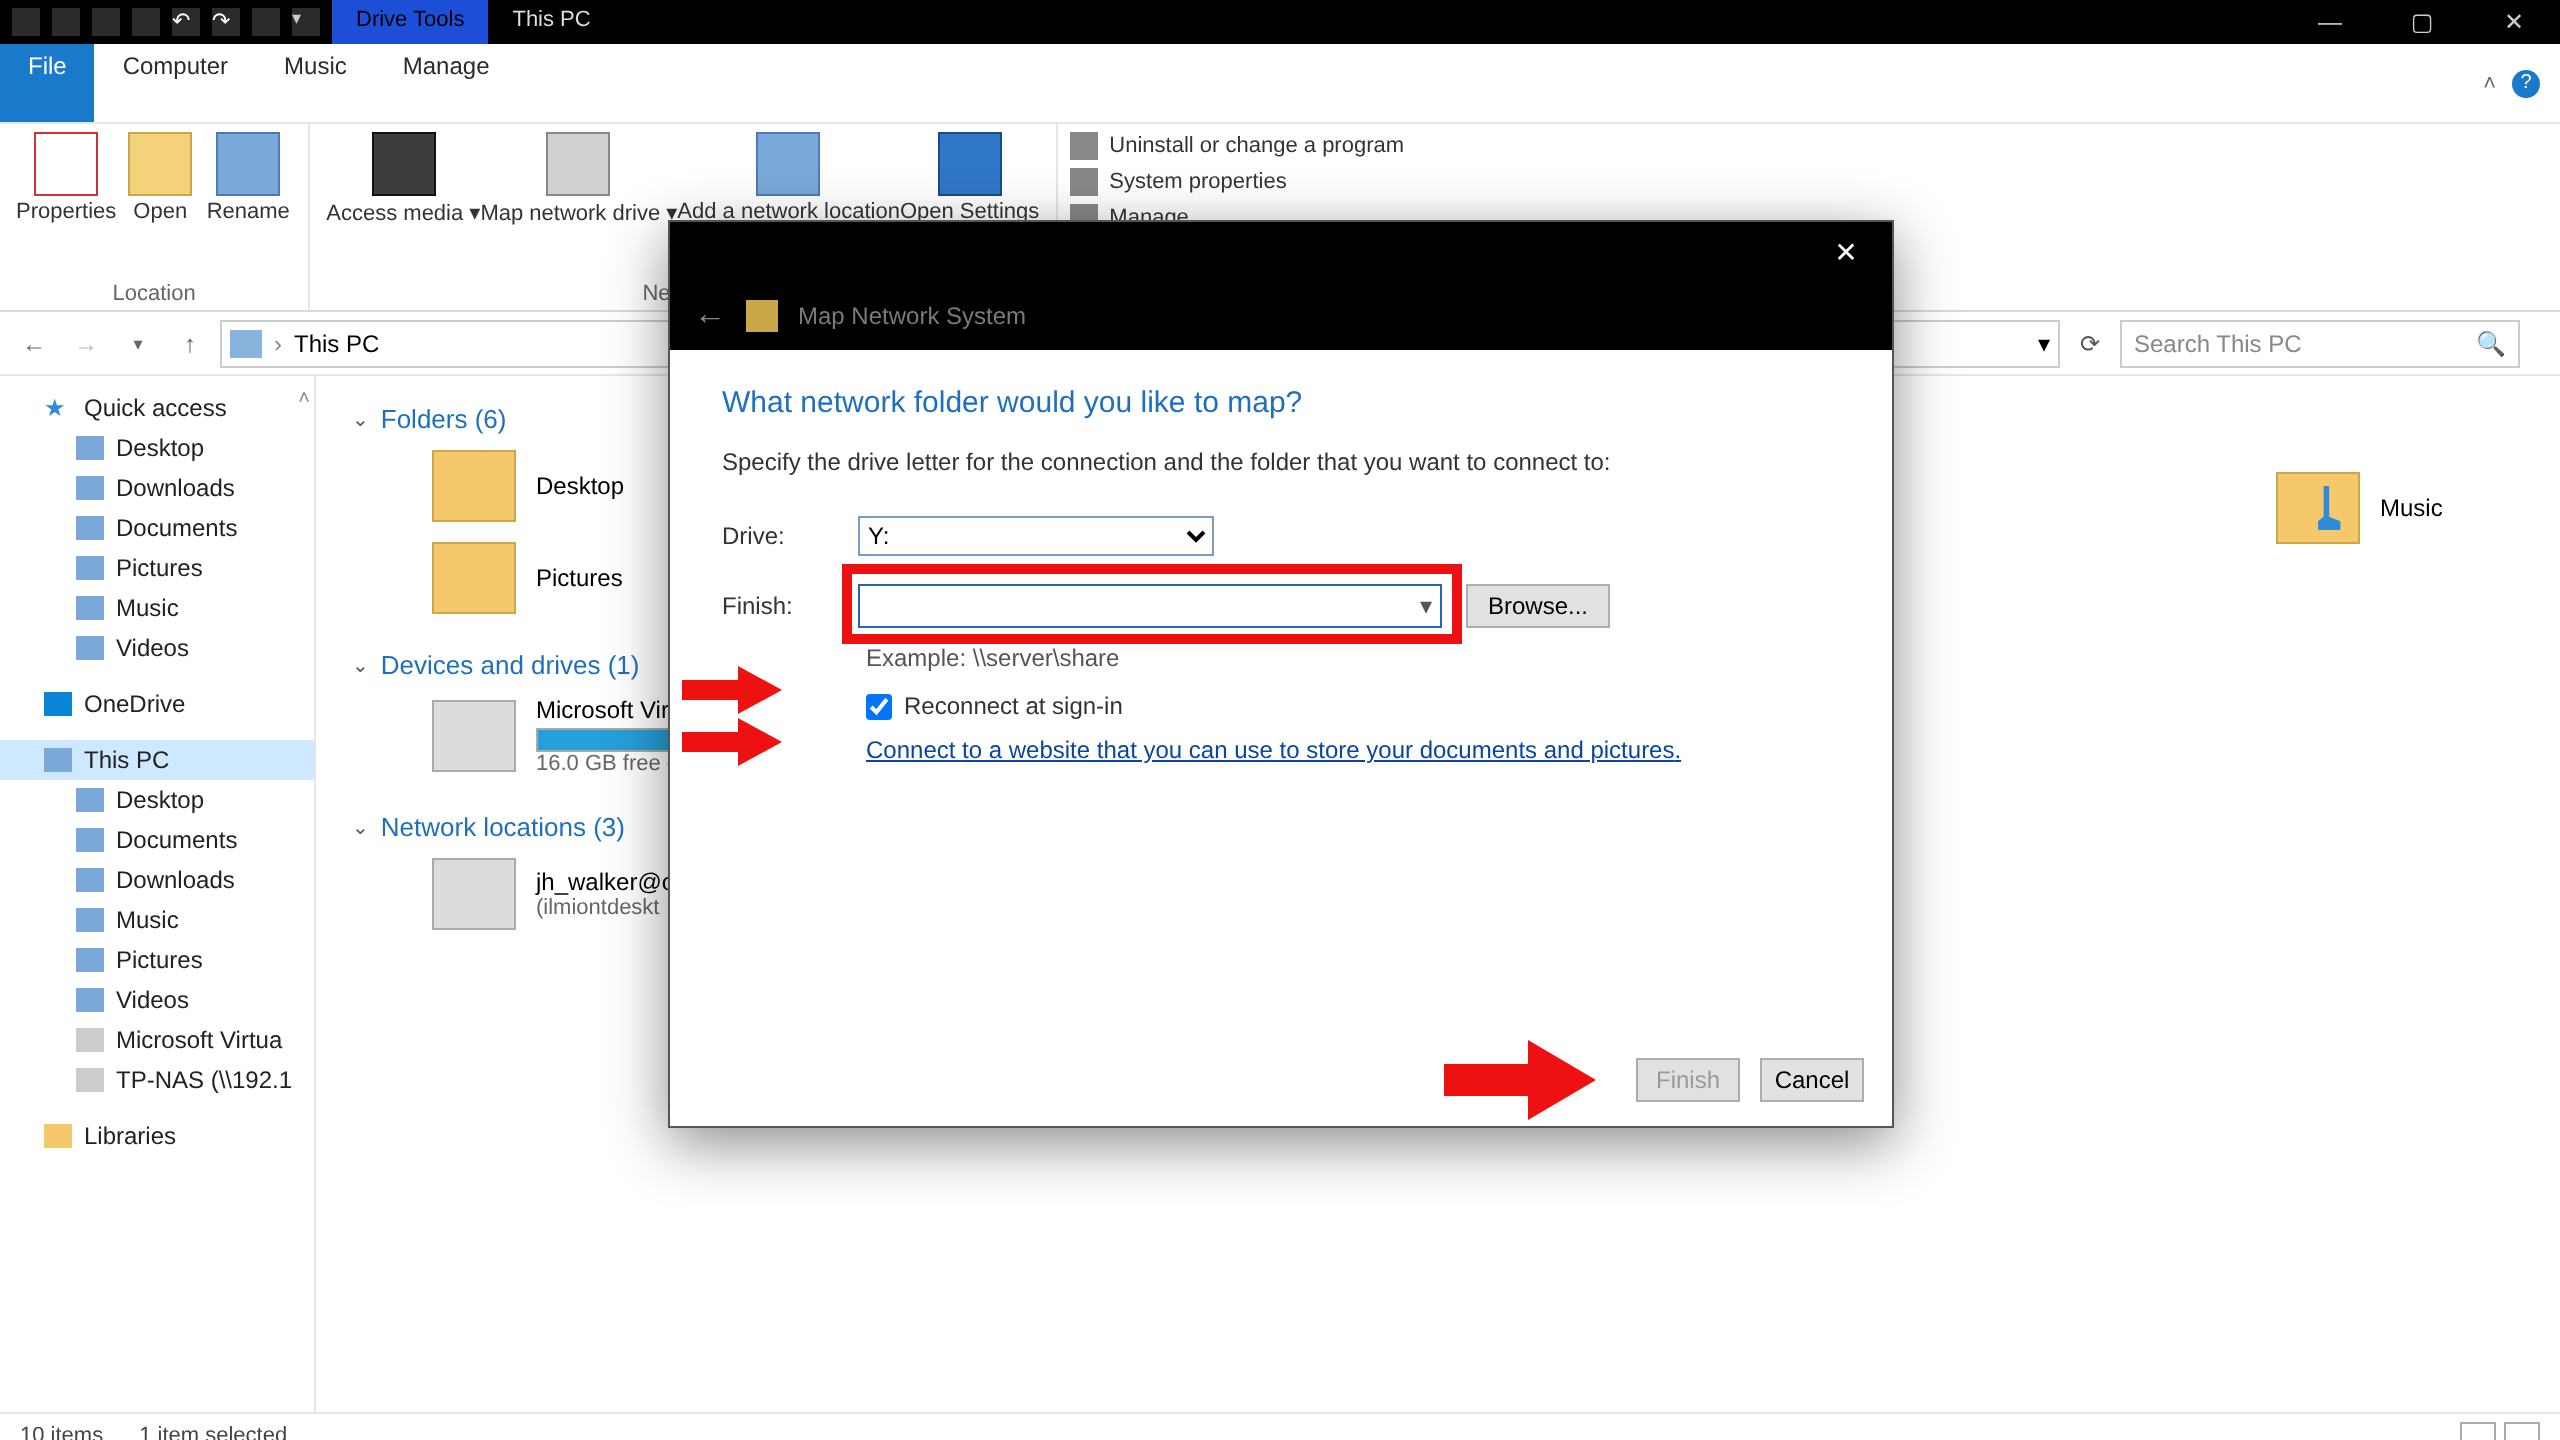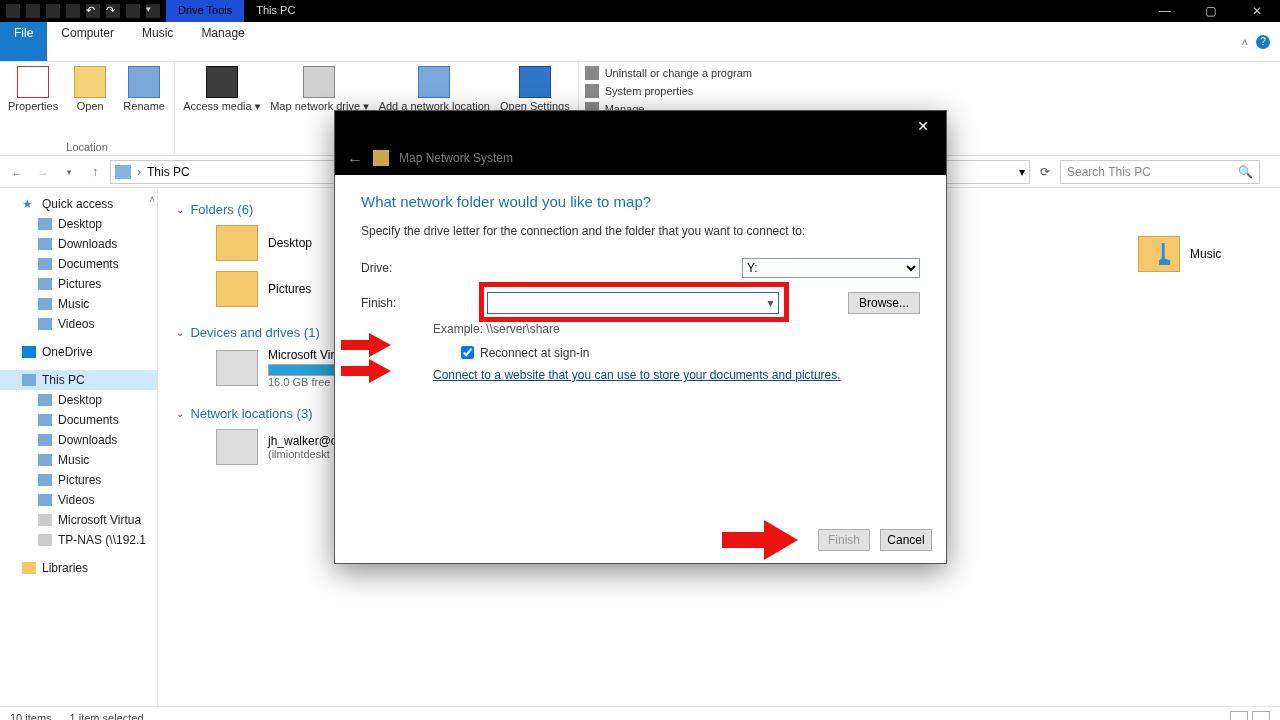--- a/index.html
+++ b/index.html
@@ -18,21 +18,21 @@
 
 .menurow { height: 40px; background: #fff; display: flex; align-items: stretch; border-bottom: 1px solid #e5e5e5; font-size: 12px; position: relative; }
 .menurow .file { background: #1979ca; color: #fff; padding: 4px 14px; }
 .menurow .m { padding: 4px 14px; color: #2b2b2b; }
 .menurow .help { margin-left: auto; padding: 4px 10px; color: #1979ca; display:flex; gap:8px; align-items:center;}
 .menurow .chev { color:#666; font-size:11px; }
 
 
 .ribbon { height: 94px; background: #fff; display: flex; border-bottom: 1px solid #d9d9d9; font-size: 11px; color: #333; }
 .rgroup { border-right: 1px solid #e5e5e5; padding: 4px 8px 2px; display: flex; flex-direction: column; }
-.rgroup .icons { display: flex; gap: 10px; flex: 1; }
+.rgroup .icons { display: flex; gap: 0; flex: 1; }
 .ritm { display: flex; flex-direction: column; align-items: center; justify-content: flex-start; min-width: 44px; text-align: center; gap: 2px; }
 .ritm .ic { width: 32px; height: 32px; background: #f3d27a; border: 1px solid #caa84a; }
 .ritm .ic.blue { background: #7aa8d8; border-color: #4a7bb5; }
 .ritm .ic.dark { background: #3b3b3b; border-color: #111; }
 .rgroup .glabel { text-align: center; color: #666; font-size: 11px; padding-top: 2px; }
 .syslist { display: flex; flex-direction: column; gap: 4px; padding: 4px 6px; font-size: 11px; }
 .syslist div { display: flex; align-items: center; gap: 6px; }
 .syslist .sic { width: 14px; height: 14px; background: #888; }
 
 
@@ -93,29 +93,29 @@
 
 .dialog-shadow{ position:absolute; left:334px; top:110px; width:613px; height:454px; box-shadow:0 8px 28px rgba(0,0,0,.45); background:#fff; border:1px solid #555; z-index:50; }
 .dlg-title{ height:30px; background:#000; display:flex; align-items:center; justify-content:flex-end; }
 .dlg-title .x{ width:46px; color:#fff; text-align:center; font-size:14px;}
 .dlg-head{ height:34px; background:#000; display:flex; align-items:center; gap:10px; padding:0 12px; color:#7a7a7a; font-size:12px;}
 .dlg-head .bk{ color:#888; font-size:16px;}
 .dlg-head .hic{ width:16px; height:16px; background:#caa84a;}
 .dlg-body{ padding:18px 26px 0; font-size:12px; color:#333; position:relative; height:calc(100% - 64px - 46px);}
 .dlg-q{ color:#1e70bf; font-size:15px; margin-bottom:14px;}
 .dlg-p{ margin-bottom:20px;}
-.frow{ display:flex; align-items:center; gap:12px; margin-bottom:14px;justify-content:space-between;}
+.frow{ display:flex; align-items:center; gap:12px; margin-bottom:14px;}
 .frow label{ width:56px;}
 select.drive{ width:178px; height:20px; border:1px solid #7a9ac0; font-size:12px; background:#fff;}
 .folder-wrap{ position:relative;}
 .folder-hi{ position:absolute; left:-8px; top:-10px; width:310px; height:40px; border:5px solid #e11; pointer-events:none;}
 .folder-combo{ width:292px; height:22px; border:1px solid #2a62b5; display:flex; align-items:center; justify-content:flex-end; padding:0 4px; color:#555;}
 .browse{ width:72px; height:22px; border:1px solid #adadad; background:#e1e1e1; font-size:12px;}
 .example{ margin-left:72px; color:#555; margin-top:-6px; margin-bottom:10px;}
-.chk{ margin-left:100px; display:flex; align-items:flex-start; gap:6px; margin-bottom:8px; position:relative;}
+.chk{ margin-left:72px; display:flex; align-items:flex-end; gap:6px; margin-bottom:8px; position:relative;}
 .chk input{ width:13px; height:13px;}
 .link{ margin-left:72px; color:#0a46a0; text-decoration:underline; cursor:pointer;}
 .dlg-foot{ height:46px; display:flex; align-items:center; justify-content:flex-end; gap:10px; padding:0 14px;}
 .btn{ width:52px; height:22px; border:1px solid #adadad; background:#e1e1e1; font-size:12px;}
 .btn.disabled{ color:#9a9a9a;}
 
 
 .arrow{ position:absolute; width:52px; height:24px; pointer-events:none;}
 .arrow .shaft{ position:absolute; left:0; top:7px; width:30px; height:10px; background:#e11;}
 .arrow .head{ position:absolute; left:28px; top:0; width:0; height:0; border-left:22px solid #e11; border-top:12px solid transparent; border-bottom:12px solid transparent;}

